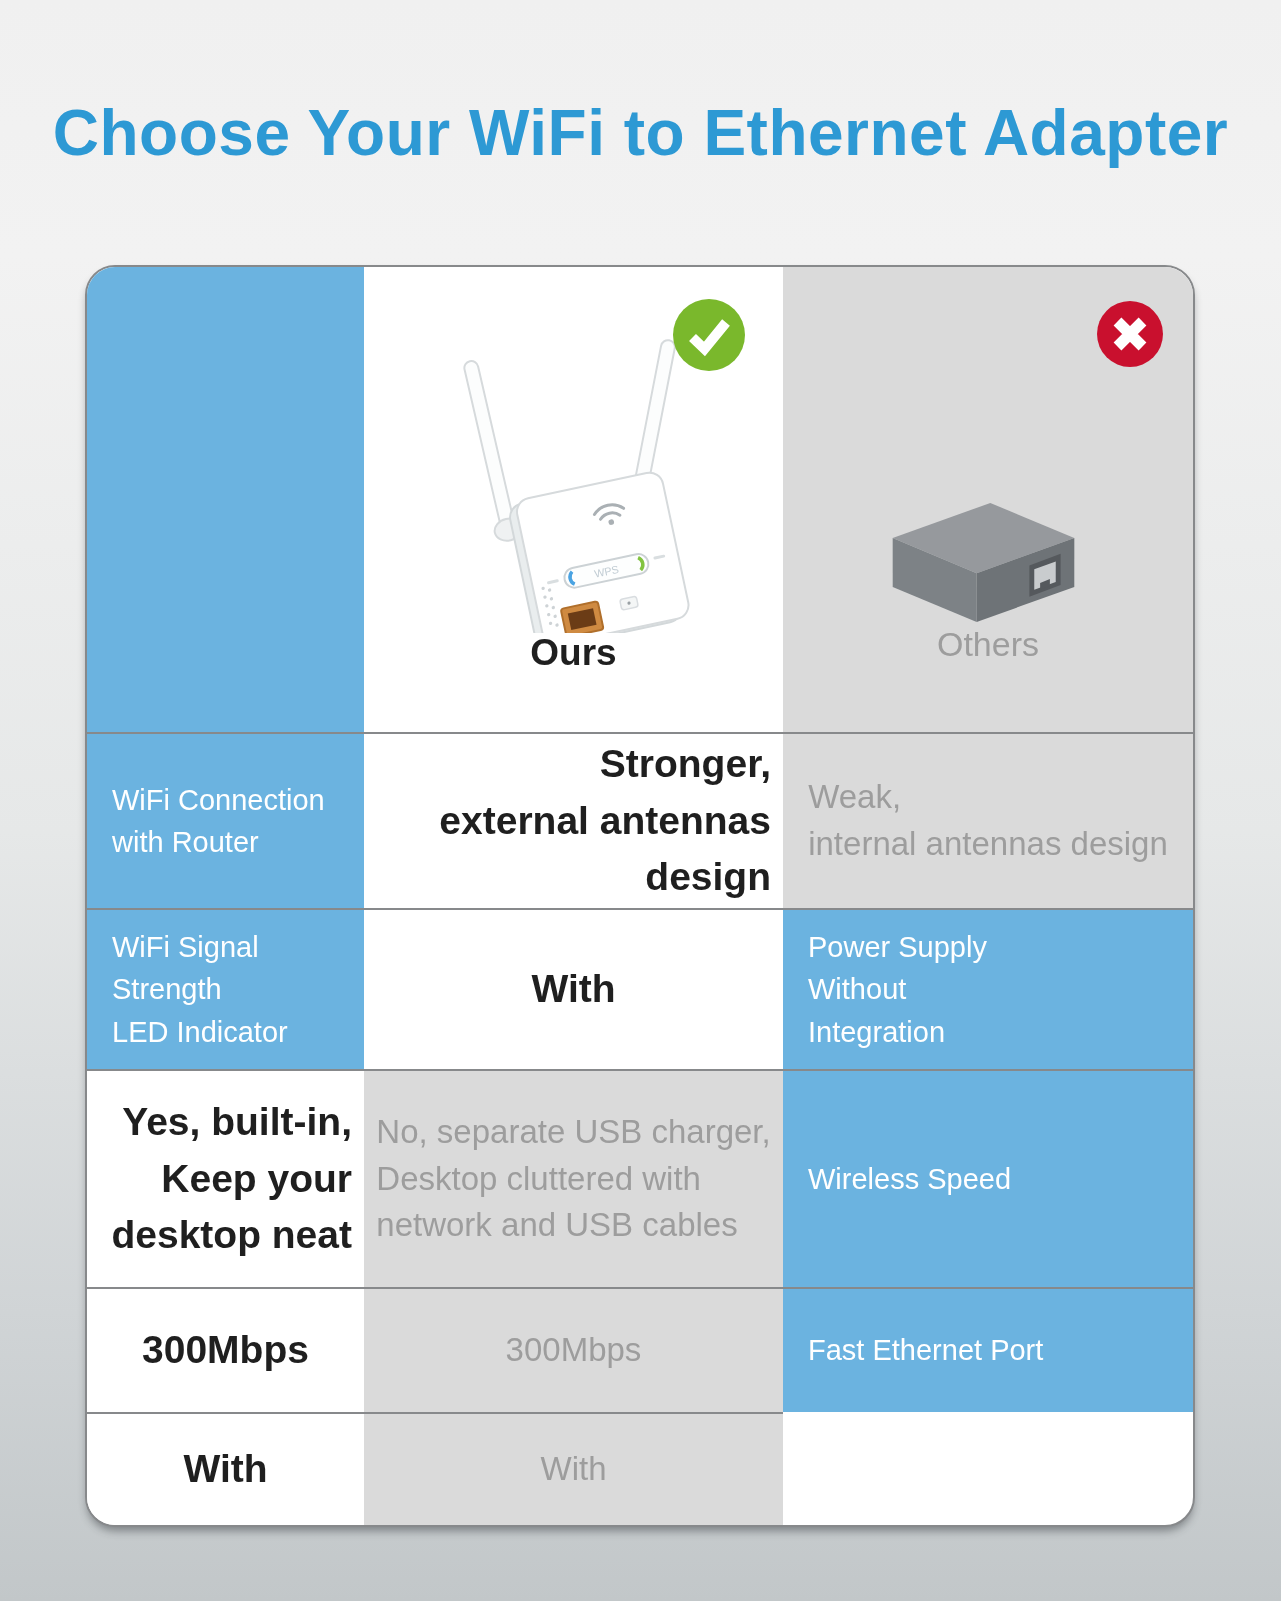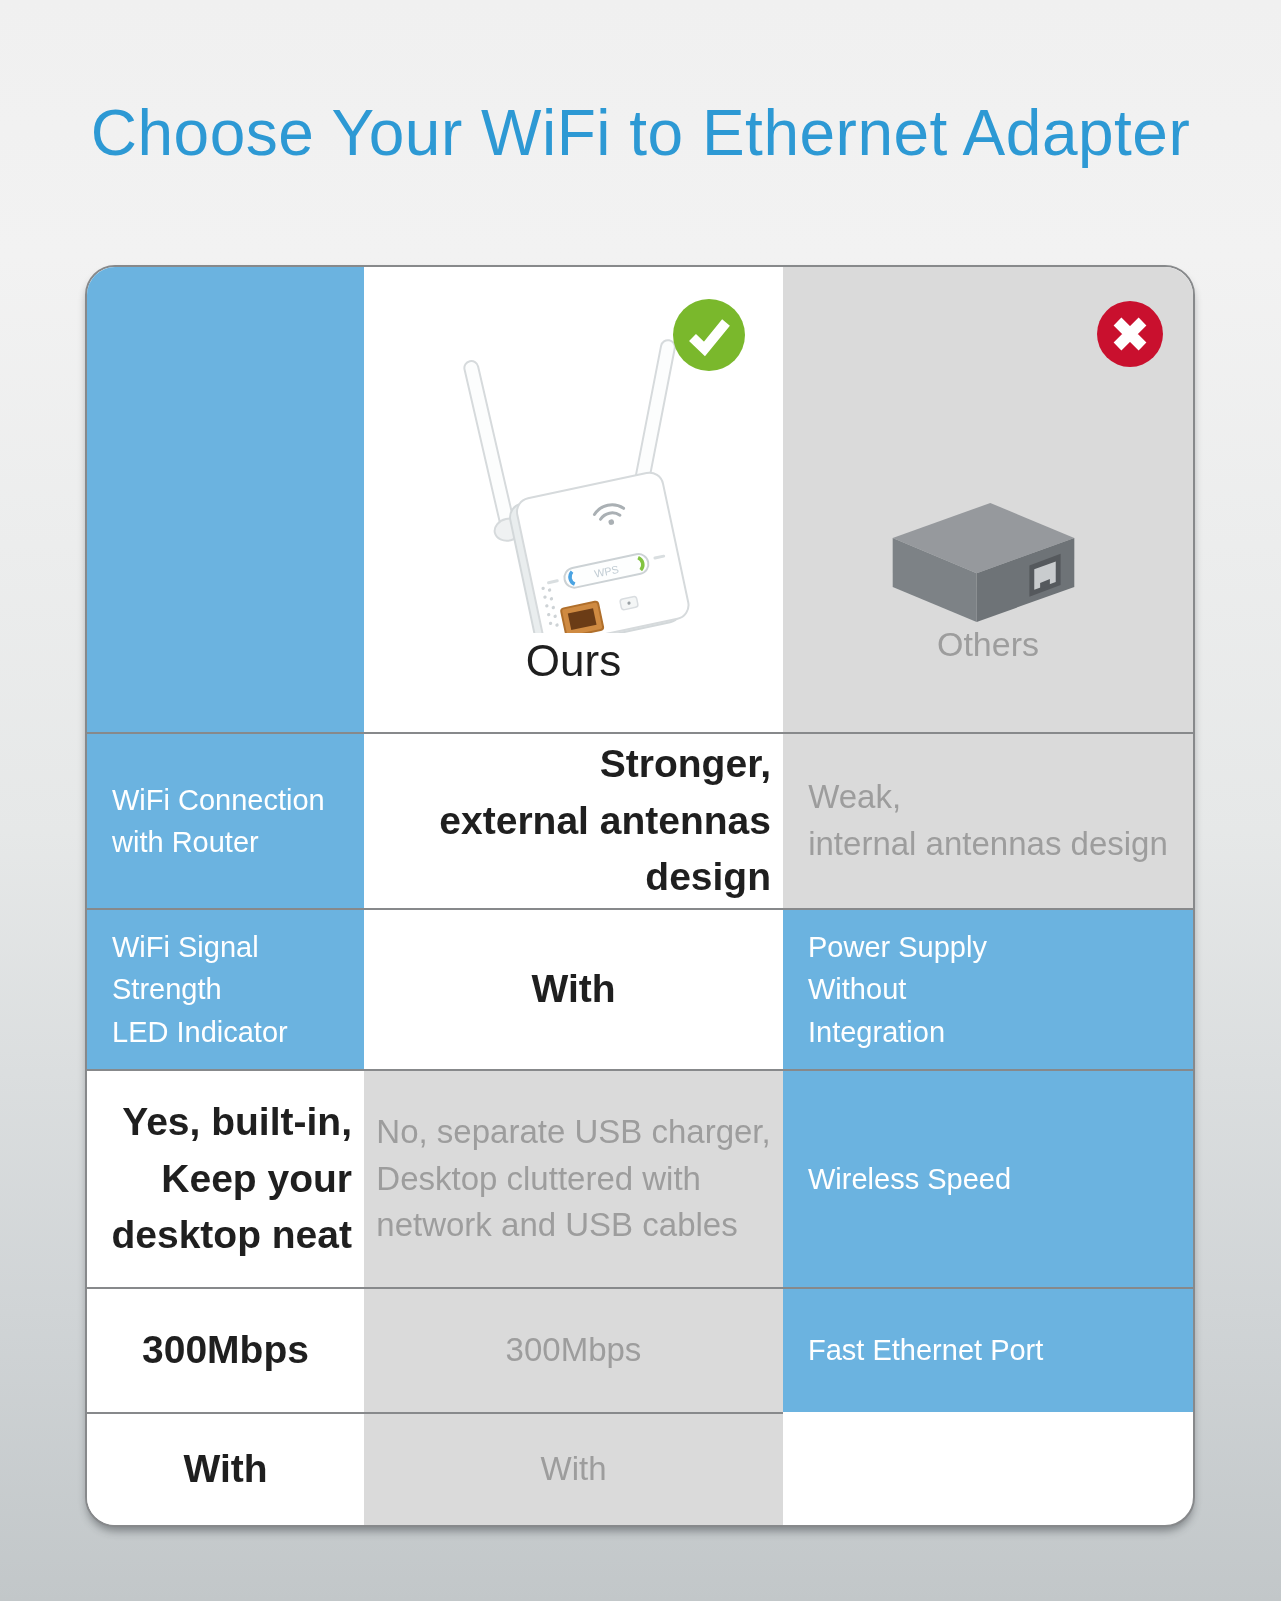--- a/index.html
+++ b/index.html
@@ -20,21 +20,21 @@
   }
 
   .title {
     position: absolute;
     top: 98px;
     left: 0;
     width: 100%;
     text-align: center;
     font-size: 64px;
     line-height: 1.1;
-    font-weight: normal;
+    font-weight: bold;
     color: var(--title-blue, #2d99d4);
     letter-spacing: 0.5px;
   }
 
   .comparison-table {
     position: absolute;
     left: 85px;
     top: 265px;
     width: 1110px;
     height: 1262px;
@@ -92,21 +92,21 @@
 
   .product-ours   { position: absolute; left: 60px;  top: 58px;  width: 288px; height: 308px; }
   .product-others { position: absolute; left: 98px;  top: 226px; width: 205px; height: 137px; }
 
   .column-title {
     position: absolute;
     left: 0;
     width: 100%;
     text-align: center;
   }
-  .ours-title   { bottom: 46px; font-size: 44px; font-weight: normal; color: var(--ours-text-black, #1f1f1f); }
+  .ours-title   { bottom: 58px; font-size: 37px; font-weight: bold; color: var(--ours-text-black, #1f1f1f); }
   .others-title { bottom: 68px; font-size: 34px; font-weight: normal; color: var(--others-text-gray, #9d9d9d); }
 </style>
 </head>
 <body>
 
 <div class="page">
 
   <h1 class="title">Choose Your WiFi to Ethernet Adapter</h1>
 
   <div class="comparison-table">

